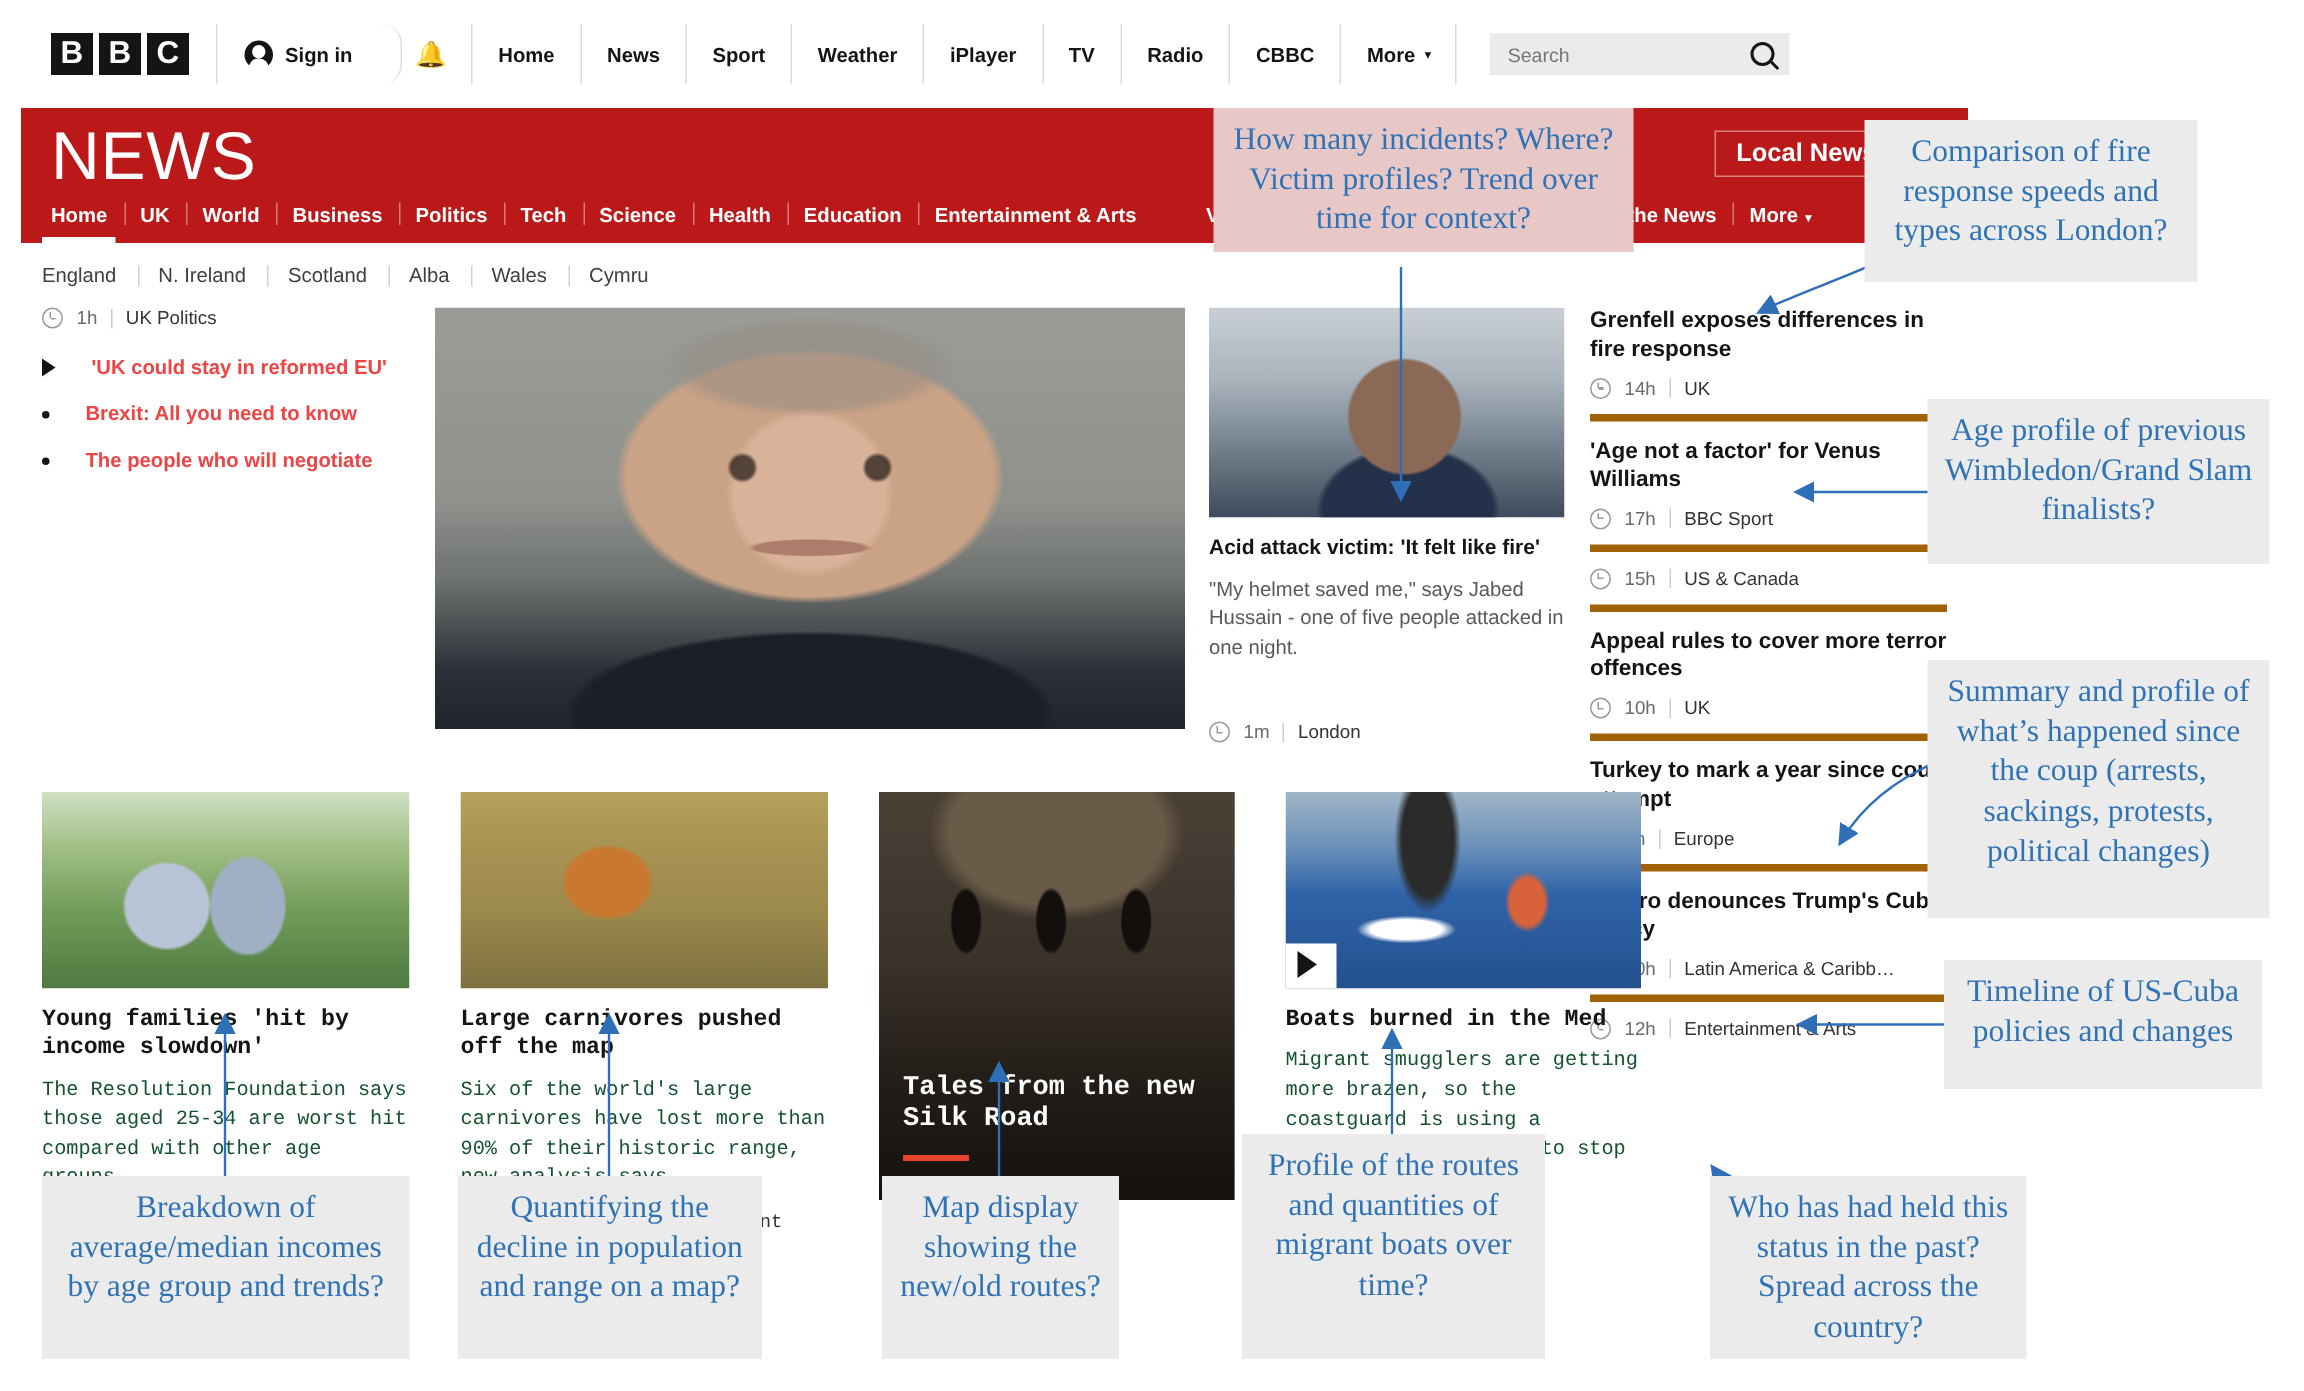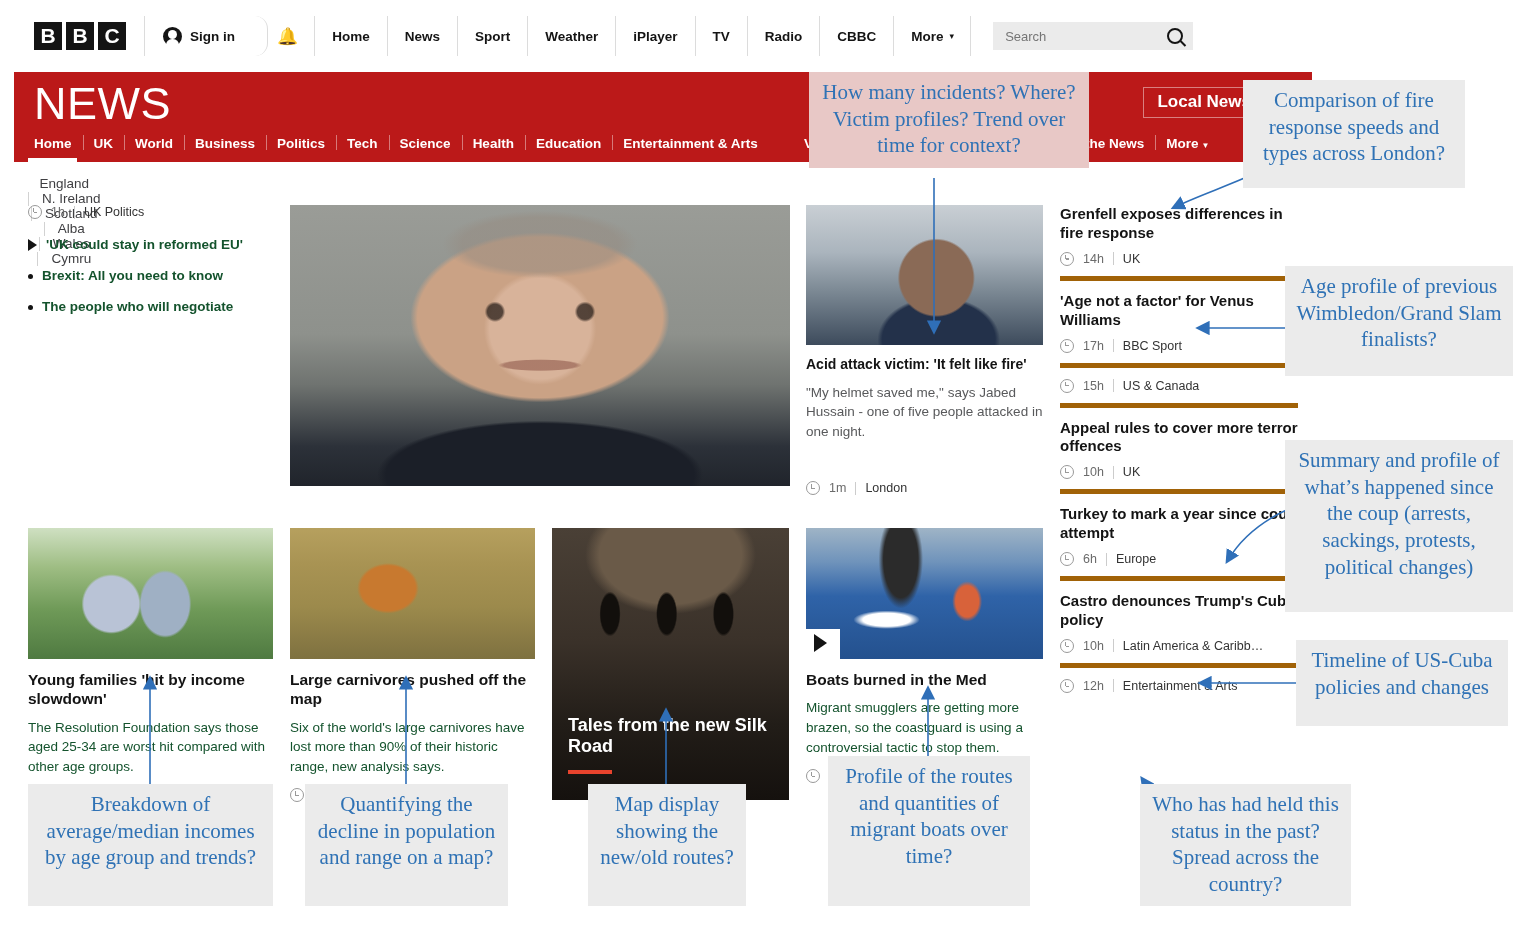--- a/index.html
+++ b/index.html
@@ -96,21 +96,21 @@
   }
   .mnav .caret{font-size:8px;margin-left:3px;}
 
   
   .subnav-red{
     position:absolute;left:790px;bottom:0;height:28px;display:flex;align-items:flex-start;
   }
 
   
   .region-nav{
-    position:absolute;left:28px;top:176px;display:flex;align-items:center;flex-direction:column;
+    position:absolute;left:28px;top:176px;display:flex;align-items:center;
   }
   .rnav{
     font-size:13.5px;color:#3f3f42;padding:0 14px;position:relative;white-space:nowrap;
   }
   .rnav:first-child{padding-left:0;}
   .rnav + .rnav:before{
     content:"";position:absolute;left:0;top:1px;height:14px;width:1px;background:#d2d2d2;
   }
 
   
@@ -125,22 +125,22 @@
   .clock{
     width:12px;height:12px;border:1.4px solid #999;border-radius:50%;
     position:relative;display:inline-block;flex:none;
   }
   .clock:before{content:"";position:absolute;left:4.2px;top:2px;width:1.2px;height:4.4px;background:#999;}
   .clock:after{content:"";position:absolute;left:4.6px;top:5.6px;width:3.4px;height:1.2px;background:#999;}
   .meta .vsep{width:1px;height:13px;background:#ccc;display:inline-block;}
   .meta .sect{color:#333;}
   .lead-links{margin-top:18px;}
   .lead-link{
-    display:flex;align-items:flex-start;gap:9px;font-size:13.5px;font-weight:bold;
-    color:#14532d;margin-bottom:14px;line-height:1.25;
+    display:flex;align-items:flex-start;gap:24px;font-size:13.5px;font-weight:bold;
+    color:#ef4444;margin-bottom:14px;line-height:1.25;
   }
   .bullet{width:5px;height:5px;border-radius:50%;background:#141414;margin-top:6px;flex:none;}
   .play-tri{
     width:0;height:0;border-left:9px solid #141414;border-top:6px solid transparent;
     border-bottom:6px solid transparent;margin-top:2px;flex:none;
   }
 
   .hero-img{
     position:absolute;left:262px;top:0;width:500px;height:281px;overflow:hidden;background:#6d6f70;
   }
@@ -150,21 +150,21 @@
   .mid-title{font-size:14px;font-weight:bold;line-height:1.25;margin:11px 0 9px;}
   .mid-sum{font-size:13.5px;color:#58595b;line-height:1.45;margin:0 0 40px;}
 
   .right-col{position:absolute;left:1032px;top:0;width:238px;}
   .r-item{padding:11px 0 10px;border-top:5px solid #a16207;}
   .r-item:first-child{border-top:none;padding-top:0;}
   .r-title{font-size:15px;font-weight:bold;line-height:1.26;margin:0 0 9px;display:block;}
   .r-title .play-tri{display:inline-block;margin:0 7px 1px 0;vertical-align:middle;}
 
   
-  .promos{position:absolute;left:28px;top:528px;width:1270px;display:flex;gap:17px;}
+  .promos{position:absolute;left:28px;top:528px;width:1270px;display:flex;gap:34px;font-family:Liberation Mono, monospace;}
   .promo{width:245px;}
   .promo.wide{width:237px;}
   .promo-img{width:100%;height:131px;overflow:hidden;position:relative;background:#7a8b5a;}
   .promo-title{font-size:15.5px;font-weight:bold;line-height:1.25;margin:11px 0 9px;}
   .promo-sum{font-size:13.5px;color:#14532d;line-height:1.45;margin:0 0 12px;}
 
   .silk{width:237px;}
   .silk-card{
     width:237px;height:272px;background:#1d1a18;position:relative;overflow:hidden;
   }

